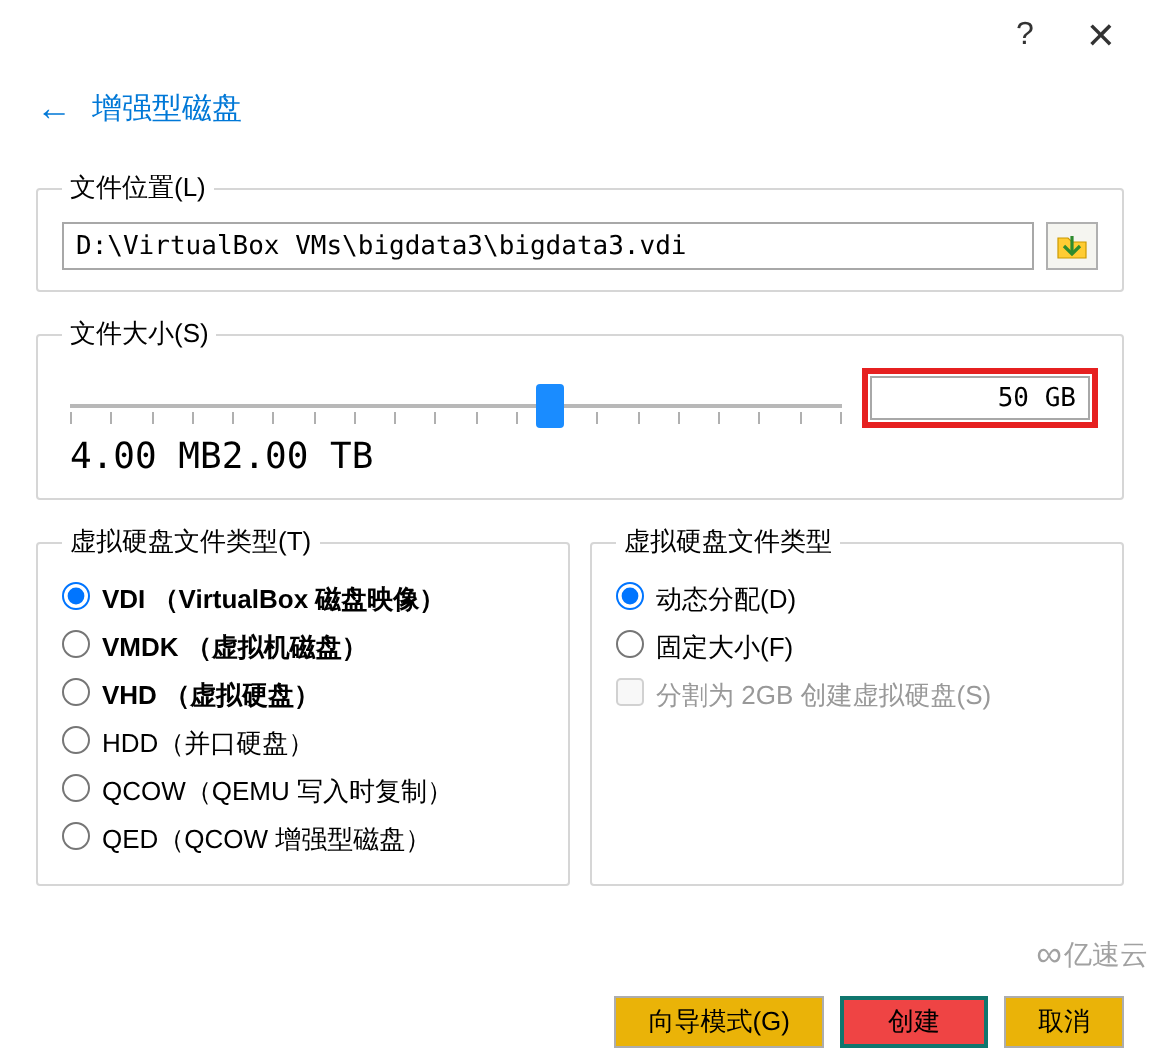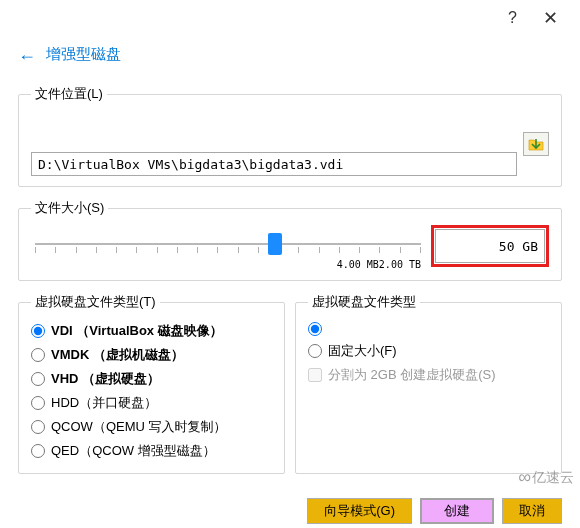--- a/index.html
+++ b/index.html
@@ -66,21 +66,20 @@
     align-items: center;
     gap: 6px;
   }
   .path-input {
     flex: 1;
     height: 24px;
     padding: 2px 6px;
     font-family: monospace;
     font-size: 13px;
     border: 1px solid #a8a8a8;
-    margin-top: 41px;
   }
   .browse-btn {
     width: 26px;
     height: 24px;
     border: 1px solid #b0b0b0;
     background: #f5f5f0;
     display: flex;
     align-items: center;
     justify-content: center;
     cursor: pointer;
@@ -133,47 +132,46 @@
   .size-input-wrap {
     position: absolute;
     top: 0;
     right: 0;
     width: 118px;
     border: 3px solid #e62020;
     padding: 1px;
   }
   .size-input {
     width: 100%;
-    height: 34px;
+    height: 22px;
     text-align: right;
     padding: 2px 6px;
     font-family: monospace;
     font-size: 13px;
     border: 1px solid #a8a8a8;
   }
   .slider-labels {
     display: flex;
-    justify-content: flex-end;
+    justify-content: flex-start;
     font-family: monospace;
-    font-size: 10px;
+    font-size: 18px;
     margin-top: 2px;
     margin-right: 124px;
     padding-left: 4px;
     padding-right: 4px;
   }
   .dual-groups {
     display: flex;
     gap: 10px;
   }
   .dual-groups fieldset {
     flex: 1;
   }
   .radio-item, .check-item {
     display: flex;
-    align-items: center;
     gap: 6px;
     padding: 3px 0;
     font-size: 13px;
     cursor: pointer;
   }
   .radio-item input, .check-item input {
     width: 14px;
     height: 14px;
     margin: 0;
   }
@@ -198,22 +196,22 @@
   .btn {
     height: 26px;
     padding: 0 16px;
     border: 1px solid #adadad;
     background: #eab308;
     font-size: 13px;
     cursor: pointer;
     font-family: inherit;
   }
   .btn.primary {
-    border: 2px solid #a3a3a3;
-    background: #f0abfc;
+    border: 2px solid #0f766e;
+    background: #ef4444;
     padding: 0 22px;
   }
   .watermark {
     position: absolute;
     right: 6px;
     bottom: 40px;
     opacity: 0.55;
     display: flex;
     align-items: center;
     gap: 4px;
@@ -320,20 +318,21 @@
       <div class="radio-item">
         <input type="radio" name="dtype" style="">
         <label>QED（QCOW 增强型磁盘）</label>
       </div>
     </fieldset>
 
     <fieldset class="group">
       <legend>虚拟硬盘文件类型</legend>
       <div class="radio-item">
         <input type="radio" name="stype" checked="" style="">
+        <label>动态分配(D)</label>
       </div>
       <div class="radio-item">
         <input type="radio" name="stype" style="">
         <label>固定大小(F)</label>
       </div>
       <div class="check-item disabled">
         <input type="checkbox" disabled="" style="">
         <label>分割为 2GB 创建虚拟硬盘(S)</label>
       </div>
     </fieldset>

